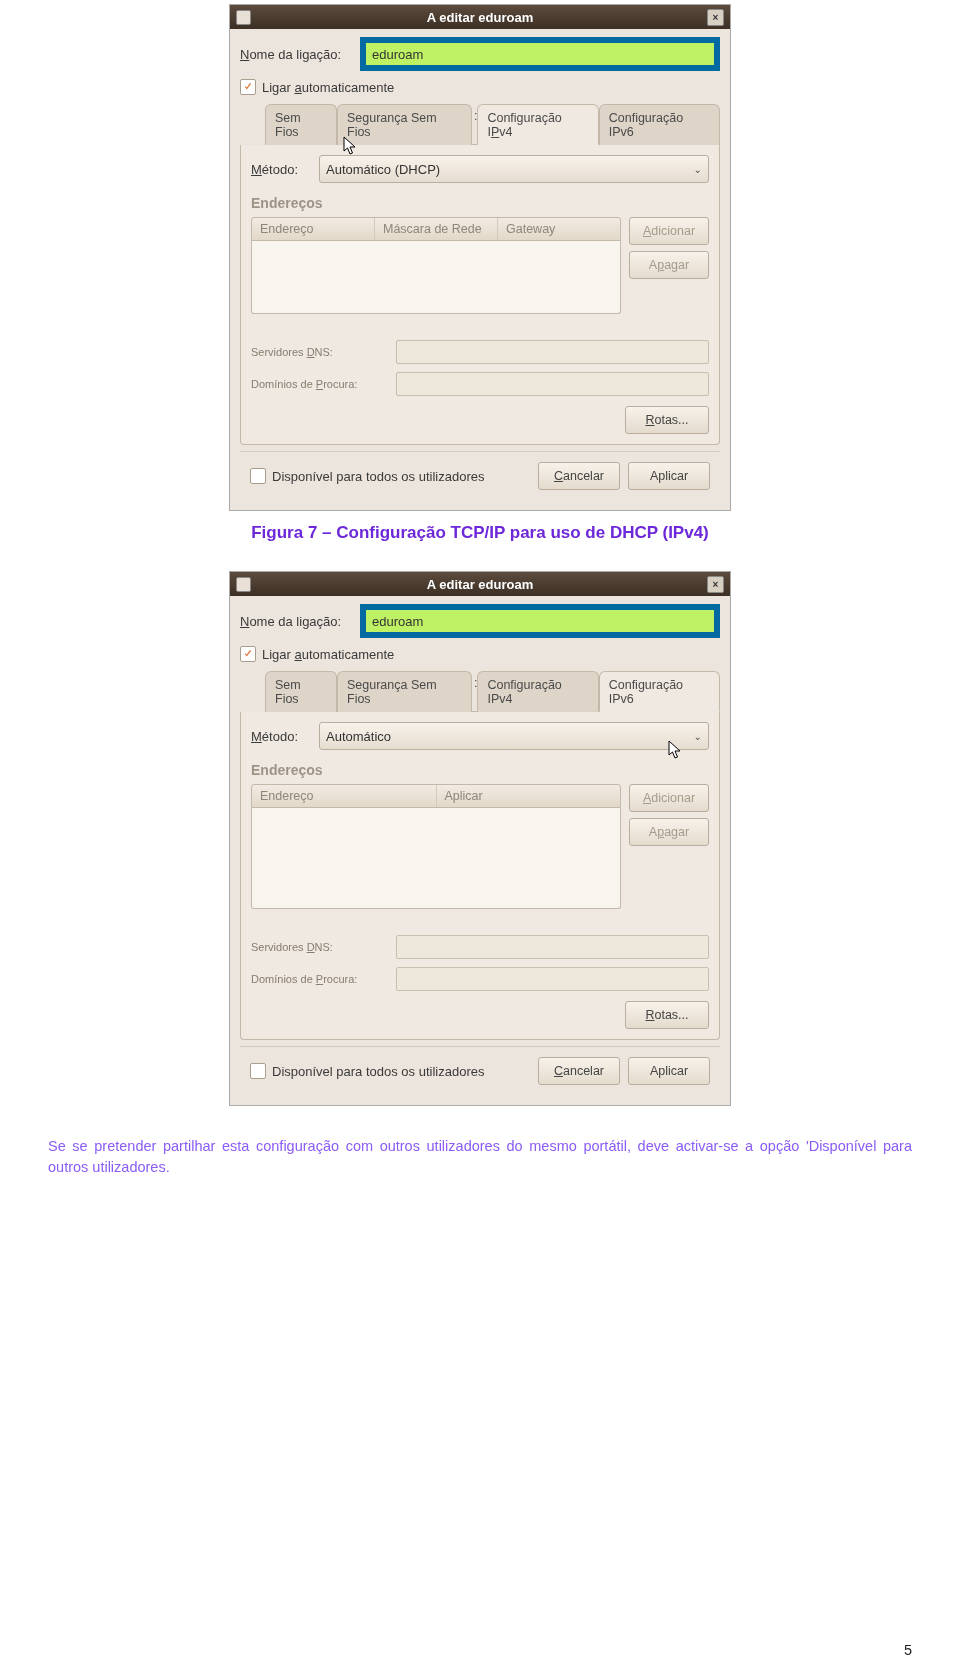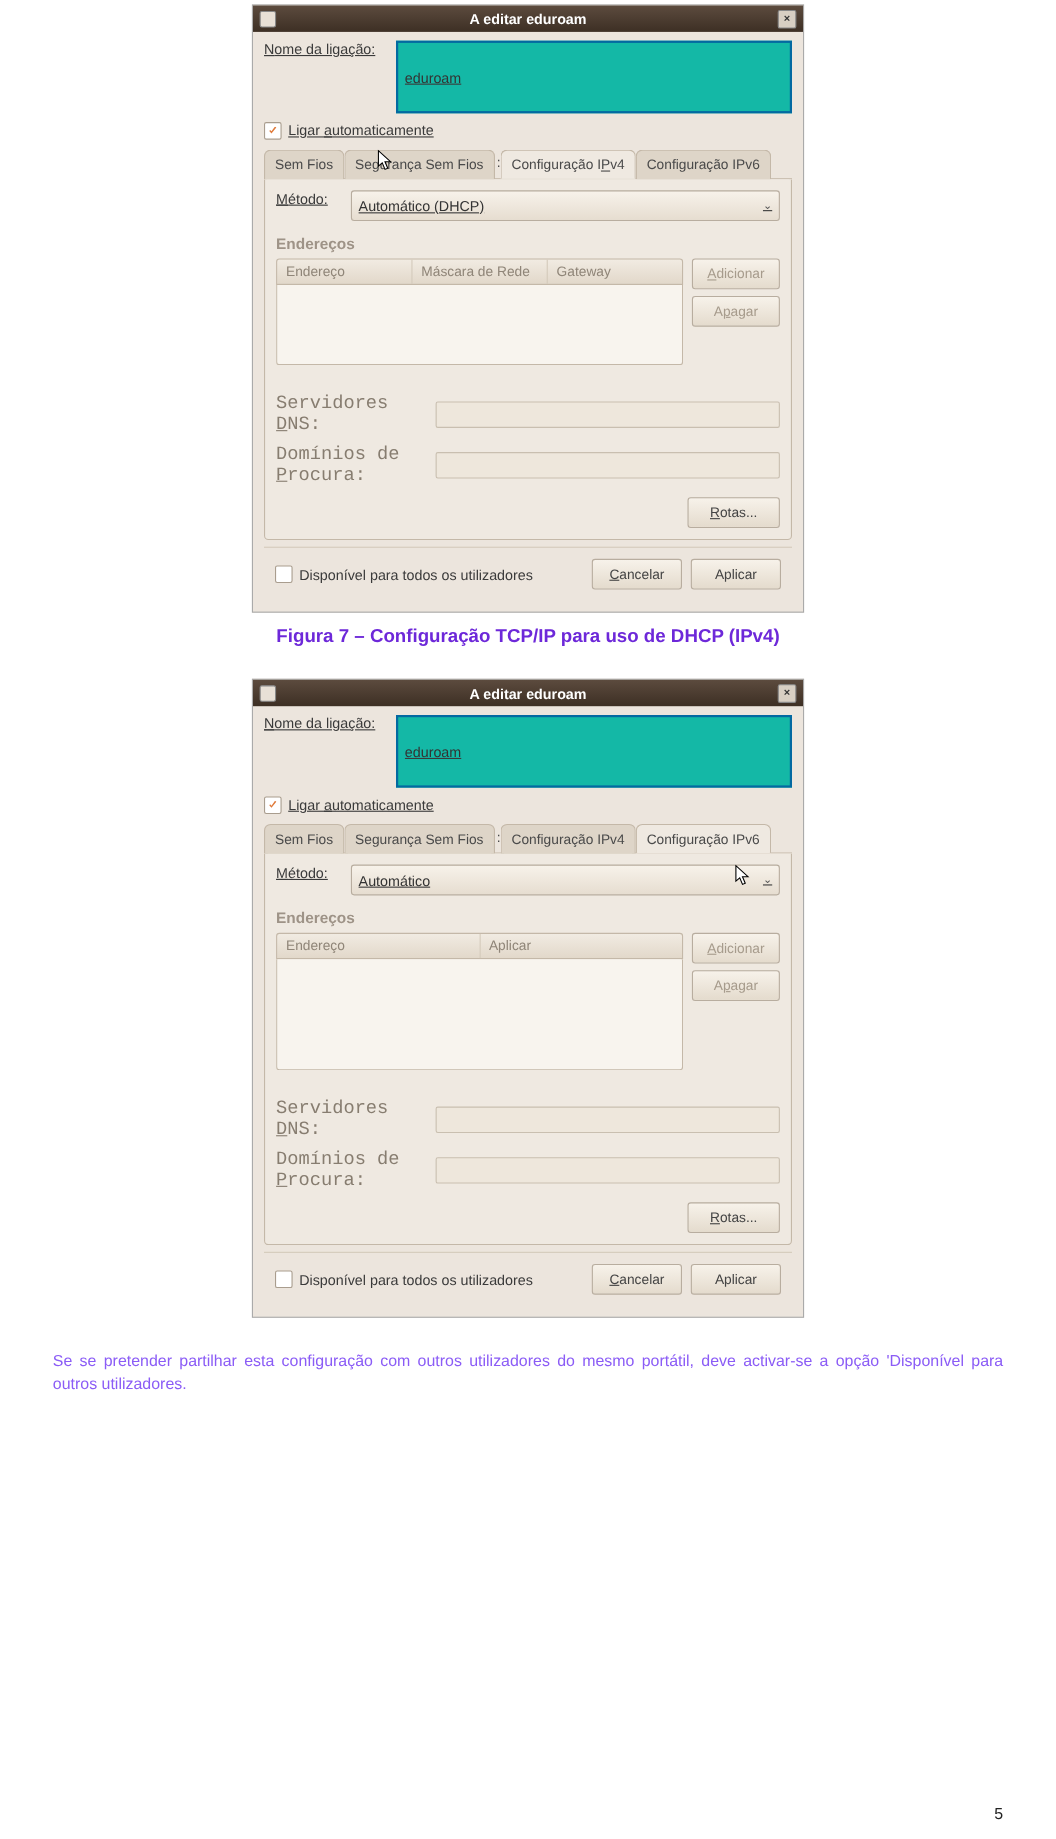--- a/index.html
+++ b/index.html
@@ -2,45 +2,45 @@
 <html><head>
 <meta charset="utf-8">
 <style>
 body{margin:0;padding:0;background:#fff;font-family:Arial,Helvetica,sans-serif;}
 .page{width:960px;height:1672px;position:relative;}
 .dialog{width:500px;margin:0 auto;border:1px solid #aaa;background:#ece5dd;display:flex;flex-direction:column;font-size:13px;color:#3a3a3a;}
 .titlebar{height:24px;background:linear-gradient(#5c4b3e,#3d2f24);display:flex;align-items:center;justify-content:center;position:relative;color:#fff;font-weight:bold;font-size:13px;}
 .titlebar .sys-left{position:absolute;left:6px;top:5px;width:13px;height:13px;border-radius:2px;background:#e8e0d6;border:1px solid #888;}
 .titlebar .sys-right{position:absolute;right:6px;top:4px;width:15px;height:15px;border-radius:2px;background:#d8cfc3;border:1px solid #888;display:flex;align-items:center;justify-content:center;font-size:10px;color:#333;}
 .body{padding:8px 10px 10px 10px;}
-.row{display:flex;margin-bottom:8px;text-decoration:underline;}
+.row{display:flex;align-items:center;margin-bottom:8px;}
 .row label.lbl{min-width:120px;}
 .underline{text-decoration:underline;}
-.txt-input{flex:1;height:22px;border:2px solid #0369a1;background:#14b8a6;padding:20px 6px;font-size:13px;color:#333;}
+.txt-input{flex:1;height:22px;border:6px solid #0369a1;background:#bef264;padding:0 6px;font-size:13px;color:#333;}
 .cbx{width:14px;height:14px;margin-right:6px;border:1px solid #a99d8e;background:#fff;display:inline-flex;align-items:center;justify-content:center;border-radius:2px;}
 .cbx.checked::after{content:"";width:8px;height:8px;background:#e07a3a;clip-path:polygon(10% 50%,35% 80%,90% 10%,75% 0%,35% 55%,20% 40%);}
-.tabs{display:flex;margin-top:6px;border-bottom:1px solid #c4b8a8;}
+.tabs{display:flex;margin-top:6px;border-bottom:1px solid #c4b8a8;margin-left:25px;}
 .tab{padding:6px 9px 5px 9px;font-size:12.5px;color:#4a4a4a;background:#ded5c8;border:1px solid #c4b8a8;border-bottom:none;border-radius:6px 6px 0 0;margin-right:0;position:relative;top:1px;cursor:pointer;}
 .tab.active{background:#efe9e1;font-weight:normal;z-index:2;top:1px;border-bottom:1px solid #efe9e1;}
 .tabs .suffix{padding:6px 0 5px 2px;font-size:12.5px;color:#4a4a4a;border-bottom:1px solid transparent;}
 .tab-content{background:#efe9e1;border:1px solid #c4b8a8;border-top:none;padding:10px;border-radius:0 0 4px 4px;}
 .select{flex:1;height:26px;border:1px solid #b8ad9f;background:linear-gradient(#f7f2ea,#e6ddd0);border-radius:3px;display:flex;align-items:center;justify-content:space-between;padding:0 6px;font-size:13px;color:#333;}
 .select .chev{font-size:10px;color:#555;}
 .section-head{font-weight:bold;color:#9e9387;margin:12px 0 6px 0;font-size:14px;}
 .addr-row{display:flex;gap:8px;align-items:flex-start;}
 .addr-table{flex:1;border-radius:21px;}
 .addr-head{display:flex;border:1px solid #c4b8a8;border-radius:3px 3px 0 0;background:linear-gradient(#f1ebe2,#e2d8ca);}
 .addr-head .col{flex:1;padding:4px 8px;color:#8f8578;font-size:12.5px;border-right:1px solid #d4cabb;}
 .addr-head .col:last-child{border-right:none;}
 .addr-body{height:72px;border:1px solid #c4b8a8;border-top:none;background:#f8f4ee;border-radius:0 0 3px 3px;}
 .addr-btns{display:flex;flex-direction:column;gap:6px;width:80px;}
 .btn{height:26px;border:1px solid #b8ad9f;background:linear-gradient(#f7f2ea,#e4dbcd);border-radius:3px;display:flex;align-items:center;justify-content:center;font-size:12.5px;color:#444;cursor:pointer;}
 .btn.disabled{color:#a69b8c;}
 .form-row{display:flex;align-items:center;margin-top:8px;}
-.form-row .flabel{width:145px;color:#877d70;font-size:17px;font-family:Liberation Mono, monospace;}
+.form-row .flabel{width:145px;color:#877d70;font-size:11px;}
 .form-row .flabel.enabled{color:#3a3a3a;}
 .form-row .finput{flex:1;height:22px;border:1px solid #c9bfb0;background:#eee7dc;border-radius:2px;}
 .form-row .finput.enabled{background:#fff;}
 .routes-row{display:flex;justify-content:flex-end;margin-top:10px;}
 .routes-btn{width:82px;}
 .footer{display:flex;align-items:center;justify-content:space-between;padding:10px;border-top:1px solid #d4cabb;margin-top:6px;}
 .footer .left{display:flex;align-items:center;}
 .footer .right{display:flex;gap:8px;}
 .footer .btn{width:80px;}
 .caption{text-align:center;font-size:17px;color:#6d28d9;margin:12px 0 28px 0;font-weight:bold;}

